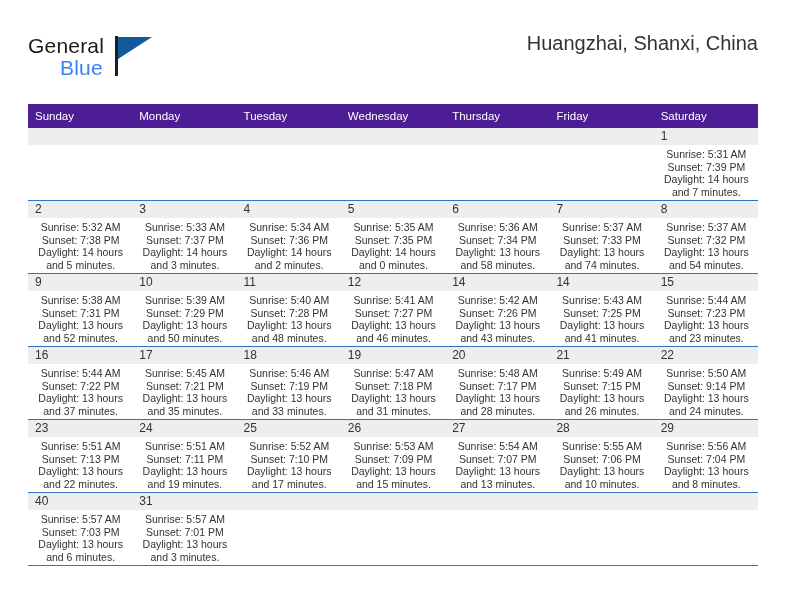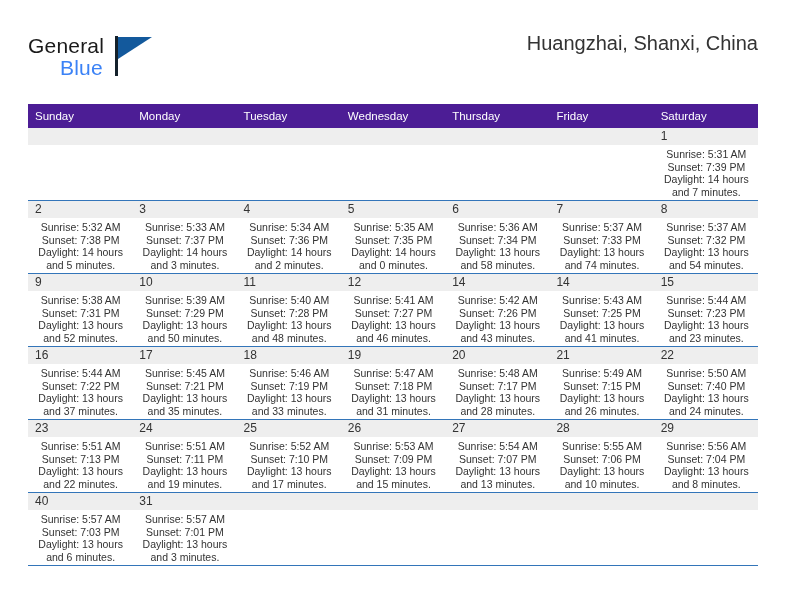--- a/index.html
+++ b/index.html
@@ -396,21 +396,21 @@
               <div>Sunrise: 5:49 AM</div>
               <div>Sunset: 7:15 PM</div>
               <div>Daylight: 13 hours</div>
               <div>and 26 minutes.</div>
             </div>
           </td>
           <td class="">
             <div class="daynum-band">22</div>
             <div class="cell-body">
               <div>Sunrise: 5:50 AM</div>
-              <div>Sunset: 7:40 PM</div>
+              <div>Sunset: 9:14 PM</div>
               <div>Daylight: 13 hours</div>
               <div>and 24 minutes.</div>
             </div>
           </td>
         </tr>
         <tr class="week-row">
           <td class="">
             <div class="daynum-band">23</div>
             <div class="cell-body">
               <div>Sunrise: 5:51 AM</div>

